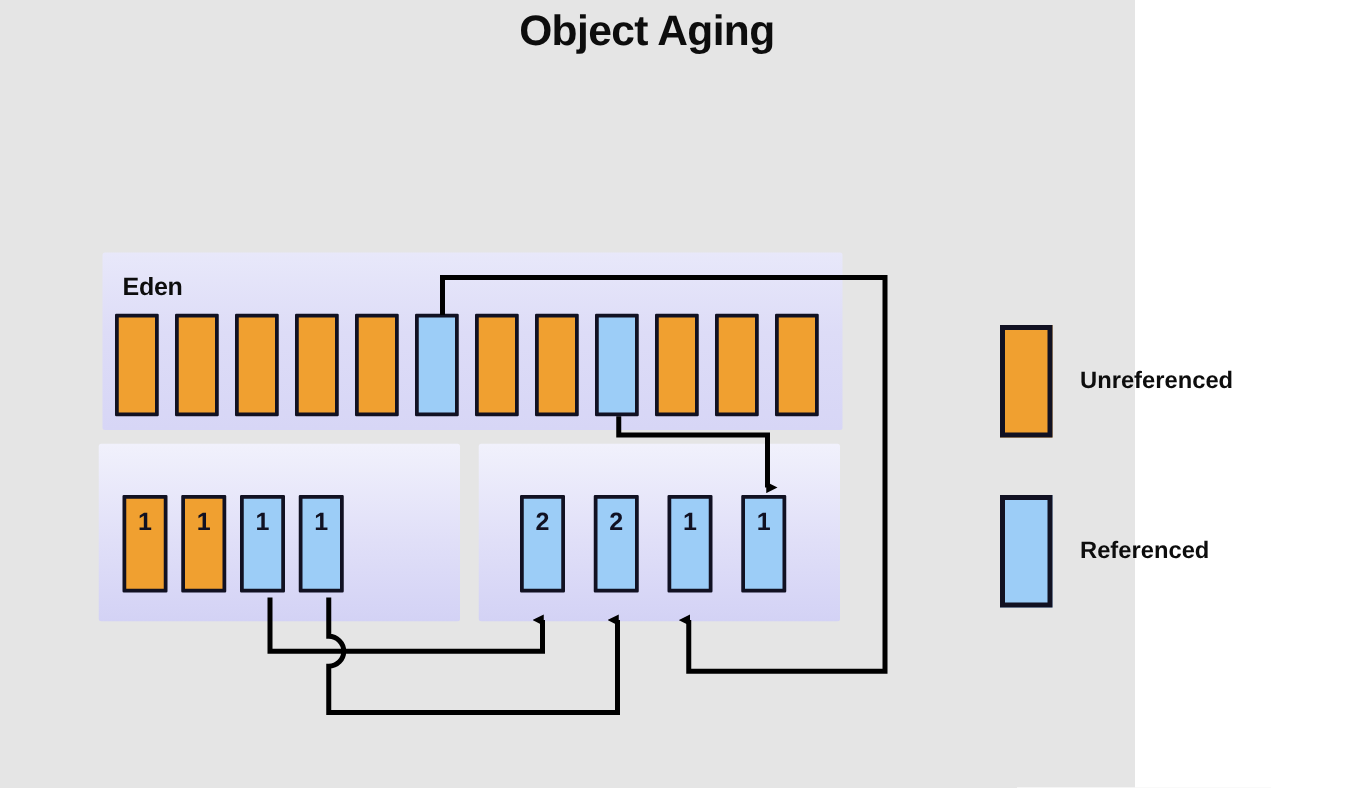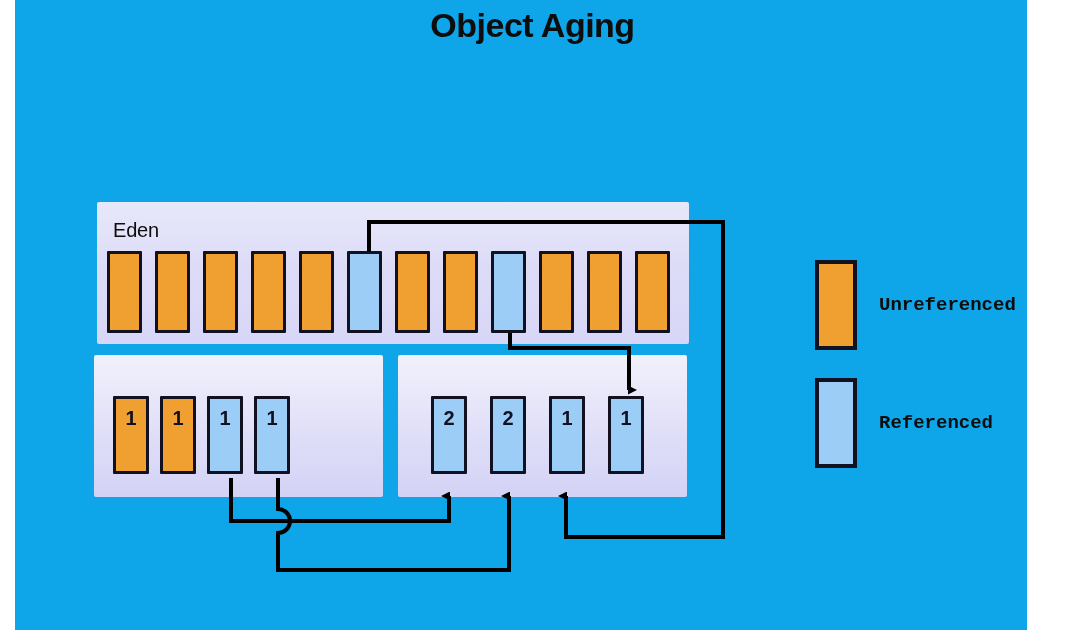--- a/index.html
+++ b/index.html
@@ -5,24 +5,23 @@
   * { box-sizing: border-box; }
   html, body {
     margin: 0; padding: 0;
     width: 1080px; height: 630px;
     background: #ffffff;
     font-family: "Liberation Sans", sans-serif;
     overflow: hidden;
   }
   #stage {
     position: relative;
-    width: 1012px;
+    width: 908px;
     height: 630px;
-    background: #0ea5e9;
-    margin-left: 15px;
+    background: #e5e5e5;
   }
 
   
   #page-title {
     position: absolute;
     left: 0; top: 6px;
     width: 1035px;
     text-align: center;
     font-size: 34px;
     font-weight: bold;
@@ -31,21 +30,21 @@
   }
 
   
   .region {
     position: absolute;
     border-radius: 2px;
   }
   .region-label {
     position: absolute;
     font-size: 20px;
-    font-weight: normal;
+    font-weight: bold;
     color: #0d0d0d;
     white-space: pre;
     letter-spacing: -0.2px;
   }
 
   #eden-region {
     left: 82px; top: 202px;
     width: 592px; height: 142px;
     background: linear-gradient(to bottom, #e8e8fa 0%, #dddcf7 45%, #d7d6f6 100%);
   }
@@ -97,24 +96,23 @@
     border: 4px solid #111122;
   }
   .legend-swatch.unref { background: #f0a030; }
   .legend-swatch.ref   { background: #9ccdf7; }
   .legend-text {
     margin-left: 22px;
     font-size: 19px;
     font-weight: bold;
     color: #0d0d0d;
     white-space: nowrap;
-    font-family: Liberation Mono, monospace;
   }
   #legend-row-unref { left: 0px;  top: 0px; }
-  #legend-row-ref   { left: 0px;  top: 118px; }
+  #legend-row-ref   { left: 0px;  top: 136px; }
 
   
   #connectors {
     position: absolute;
     left: 0; top: 0;
     width: 1080px; height: 630px;
     pointer-events: none;
   }
 </style>
 </head>

